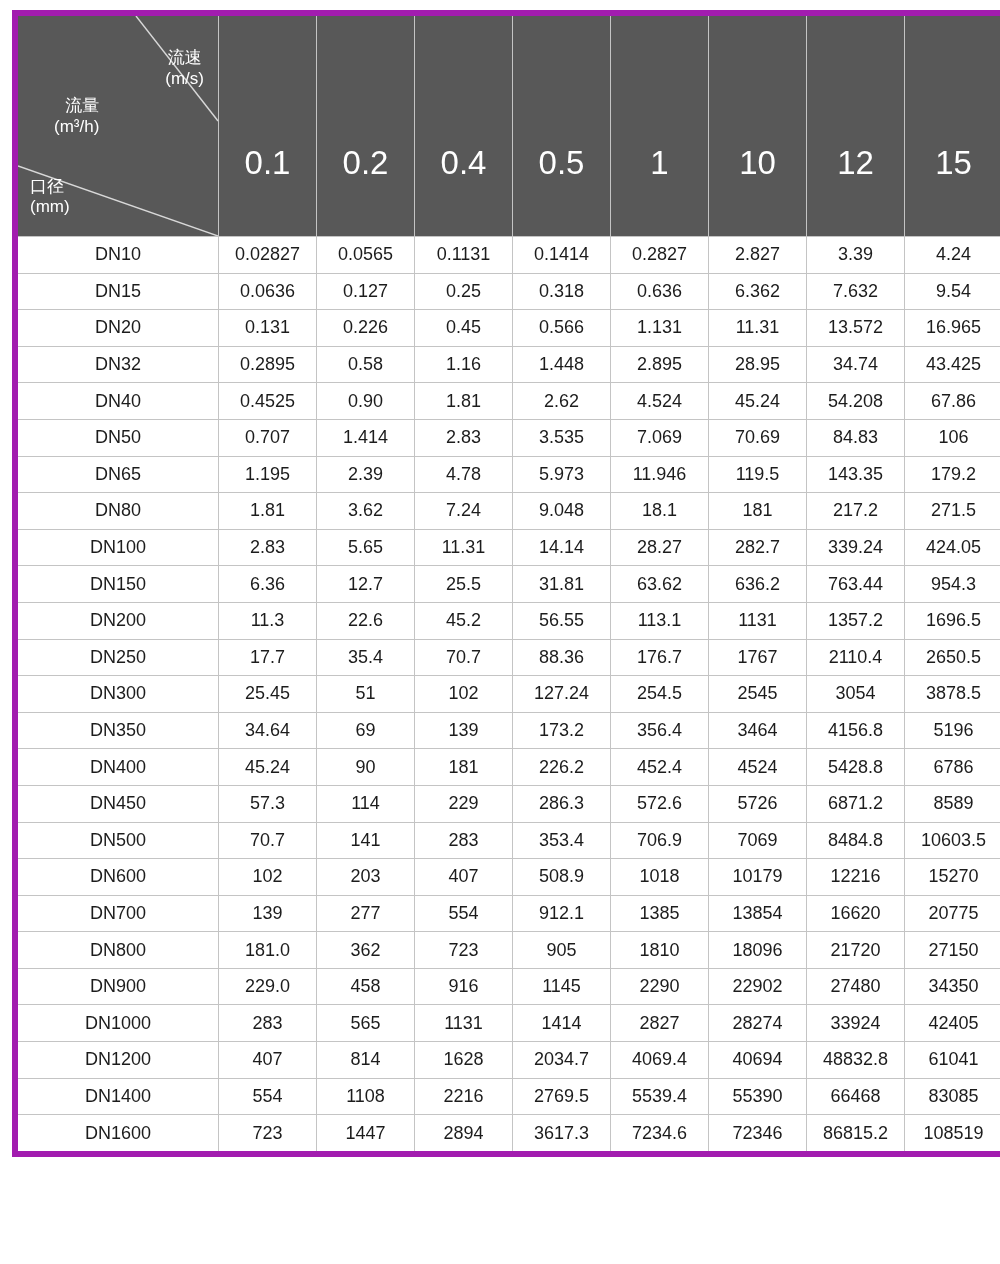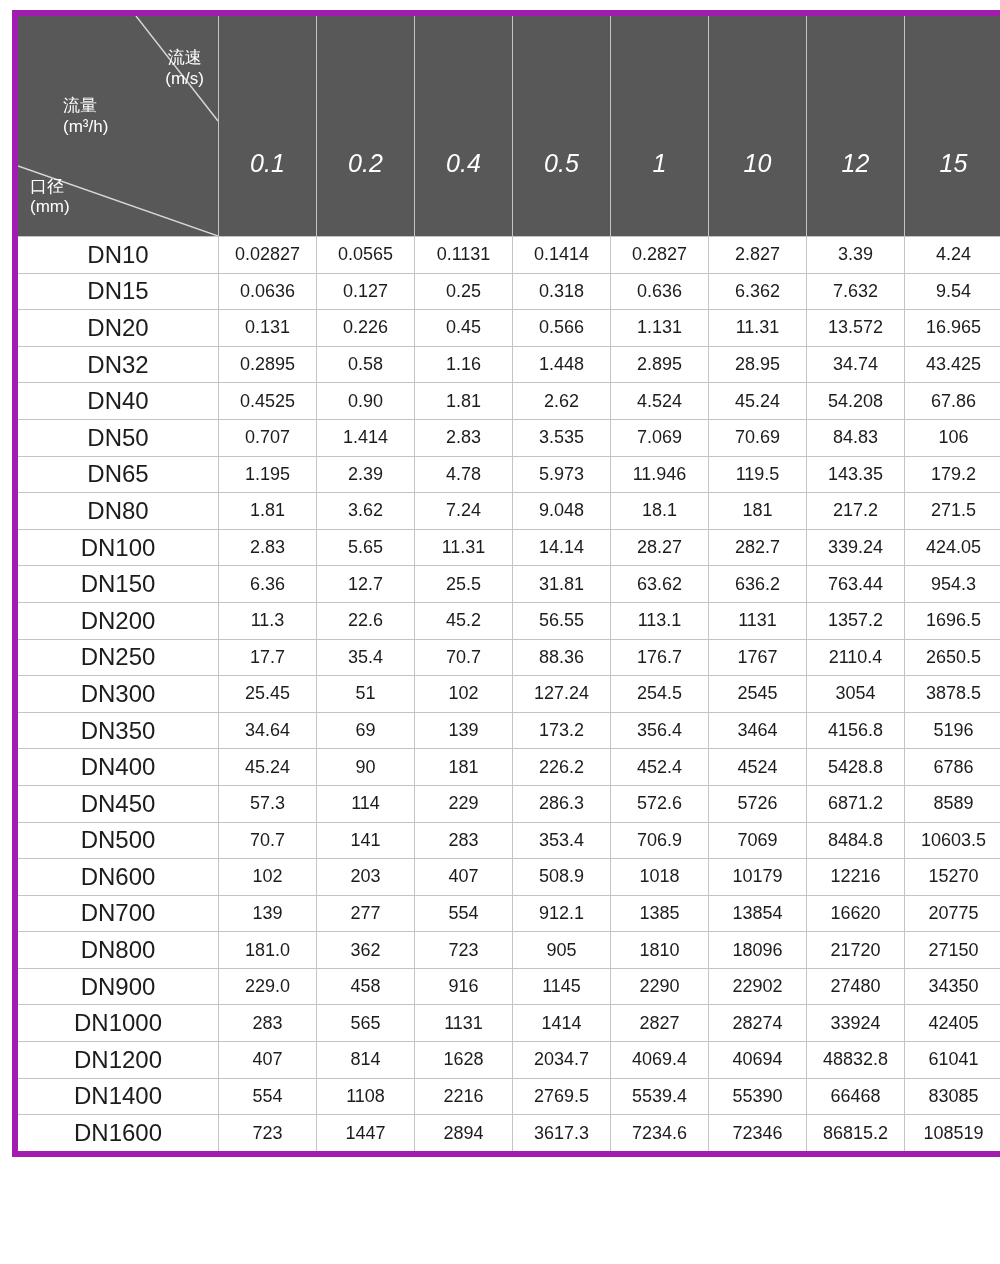--- a/index.html
+++ b/index.html
@@ -67,48 +67,46 @@
     text-align: center;
   }
   .corner-label.velocity {
     top: 32px;
     right: 14px;
     text-align: center;
   }
   .corner-label.flow {
     top: 80px;
     left: 36px;
-    text-align: left;
-    margin-left: 9px;
+    text-align: right;
   }
   .corner-label.bore {
     bottom: 18px;
     left: 12px;
     text-align: left;
   }
   th.vel-col {
-    font-size: 25px;
+    font-size: 33px;
     color: #ffffff;
     width: 97px;
-    font-style: italic;
   }
   .vel-val {
     display: block;
     padding-top: 74px;
   }
   
   tbody td {
     height: 35.6px;
     font-size: 18px;
     background: #ffffff;
     color: #1c1c1c;
   }
   td.dn-cell {
     text-align: center;
-    font-size: 24px;
+    font-size: 18px;
     margin-top: 31px;
   }
   td.val-cell {
     text-align: center;
   }
 </style>
 </head>
 <body>
 
 <div id="table-wrap">

